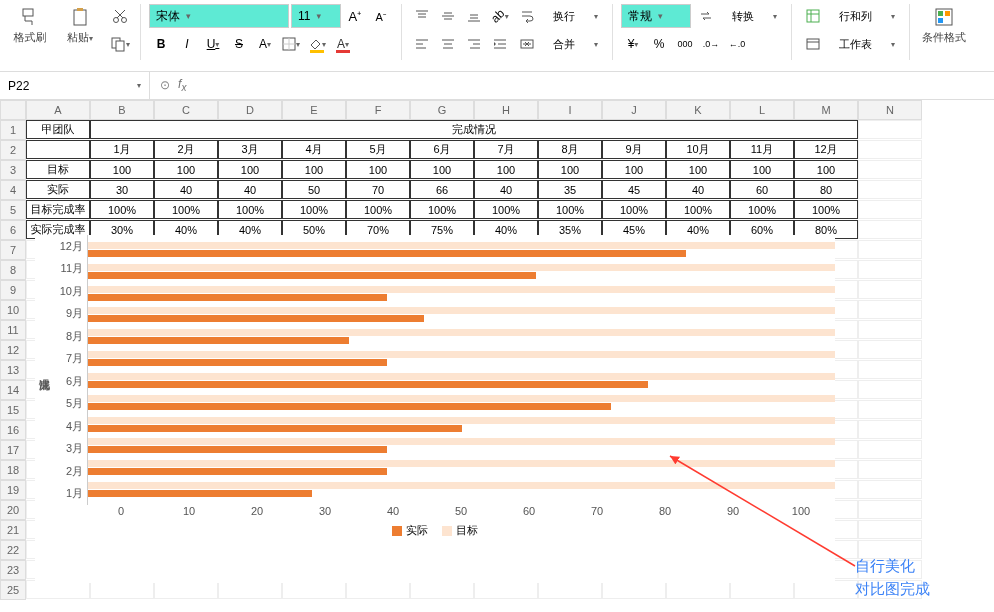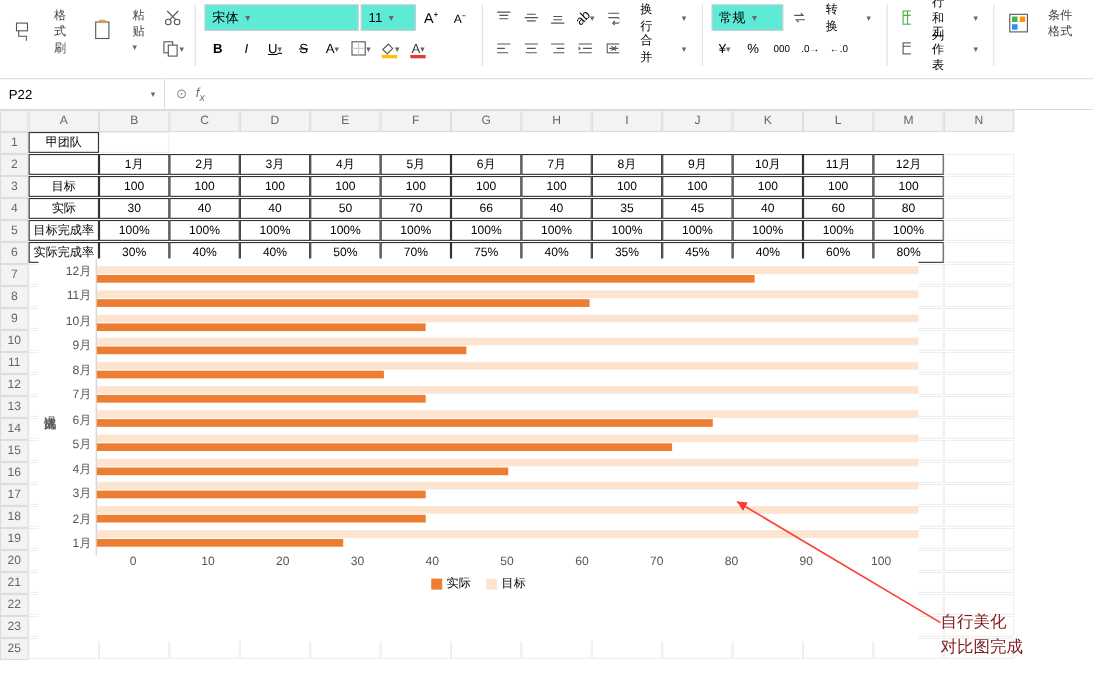--- a/index.html
+++ b/index.html
@@ -1,18 +1,18 @@
 <!DOCTYPE html>
 <html><head>
 <meta charset="utf-8">
 <style>
 * { box-sizing: border-box; margin: 0; padding: 0; }
 body { font-family: "Microsoft YaHei", Arial, sans-serif; font-size: 12px; background: #fff; overflow: hidden; width: 994px; height: 612px; }
 .ribbon { display: flex; align-items: flex-start; padding: 4px 8px; gap: 6px; border-bottom: 1px solid #ddd; height: 72px; }
-.ribbon-group { display: flex; flex-direction: row; align-items: center; gap: 17px; padding: 2px 4px; }
+.ribbon-group { display: flex; flex-direction: column; align-items: center; gap: 2px; padding: 2px 4px; }
 .ribbon-group.big { min-width: 44px; }
 .ribbon-icon { width: 22px; height: 22px; display: flex; align-items: center; justify-content: center; }
 .ribbon-label { font-size: 11px; color: #444; }
 .ribbon-sep { width: 1px; height: 56px; background: #e0e0e0; margin: 0 2px; }
 .ribbon-block { display: flex; flex-direction: column; gap: 4px; justify-content: center; }
 .ribbon-row { display: flex; gap: 2px; align-items: center; }
 .dd { display: inline-flex; align-items: center; border: 1px solid #ccc; padding: 2px 6px; height: 24px; font-size: 12px; background: #5eead4; }
 .dd .caret { margin-left: 6px; font-size: 9px; color: #666; }
 .btn-sm { width: 24px; height: 24px; display: inline-flex; align-items: center; justify-content: center; border: 1px solid transparent; cursor: pointer; }
 .btn-txt { display: inline-flex; align-items: center; padding: 2px 6px; height: 24px; cursor: pointer; font-size: 11px; gap: 19px; }
@@ -36,21 +36,21 @@
 .bars { flex: 1; display: flex; flex-direction: column-reverse; justify-content: space-around; padding: 4px 0; border-left: 1px solid #ccc; }
 .bar-pair { position: relative; height: 16px; }
 .bar { position: absolute; height: 7px; }
 .bar.target { background: #fde4d0; top: 0; }
 .bar.actual { background: #ed7d31; top: 8px; }
 .x-ticks { display: flex; margin-left: 52px; font-size: 11px; color: #555; }
 .x-tick { flex: 1; text-align: center; }
 .legend { display: flex; justify-content: center; gap: 14px; padding: 6px 0; font-size: 11px; }
 .legend-item { display: flex; align-items: center; gap: 4px; }
 .sw { width: 10px; height: 10px; }
-.annotation { position: absolute; left: 855px; top: 455px; color: #7f1d1d; font-size: 15px; line-height: 1.5; }
+.annotation { position: absolute; left: 855px; top: 455px; color: #3b82f6; font-size: 15px; line-height: 1.5; }
 .arrow-svg { position: absolute; left: 660px; top: 348px; pointer-events: none; }
 </style>
 </head>
 <body>
 
 <div class="ribbon">
   <div class="ribbon-group big">
     <div class="ribbon-icon">
       <svg width="20" height="20" viewBox="0 0 20 20">
           <rect x="3" y="2" width="10" height="7" fill="none" stroke="#555"></rect>
@@ -295,20 +295,21 @@
       <div class="colhdr">J</div>
       <div class="colhdr">K</div>
       <div class="colhdr">L</div>
       <div class="colhdr">M</div>
       <div class="colhdr">N</div>
     </div>
   <div id="gridrows">
       <div class="grid-row">
         <div class="rowhdr">1</div>
         <div class="cell data">甲团队</div>
+        <div class="cell data" style="grid-column: span 12;">完成情况</div>
         <div class="cell"></div>
       </div>
       <div class="grid-row">
         <div class="rowhdr">2</div>
         <div class="cell data"></div>
         <div class="cell data">1月</div>
         <div class="cell data">2月</div>
         <div class="cell data">3月</div>
         <div class="cell data">4月</div>
         <div class="cell data">5月</div>

